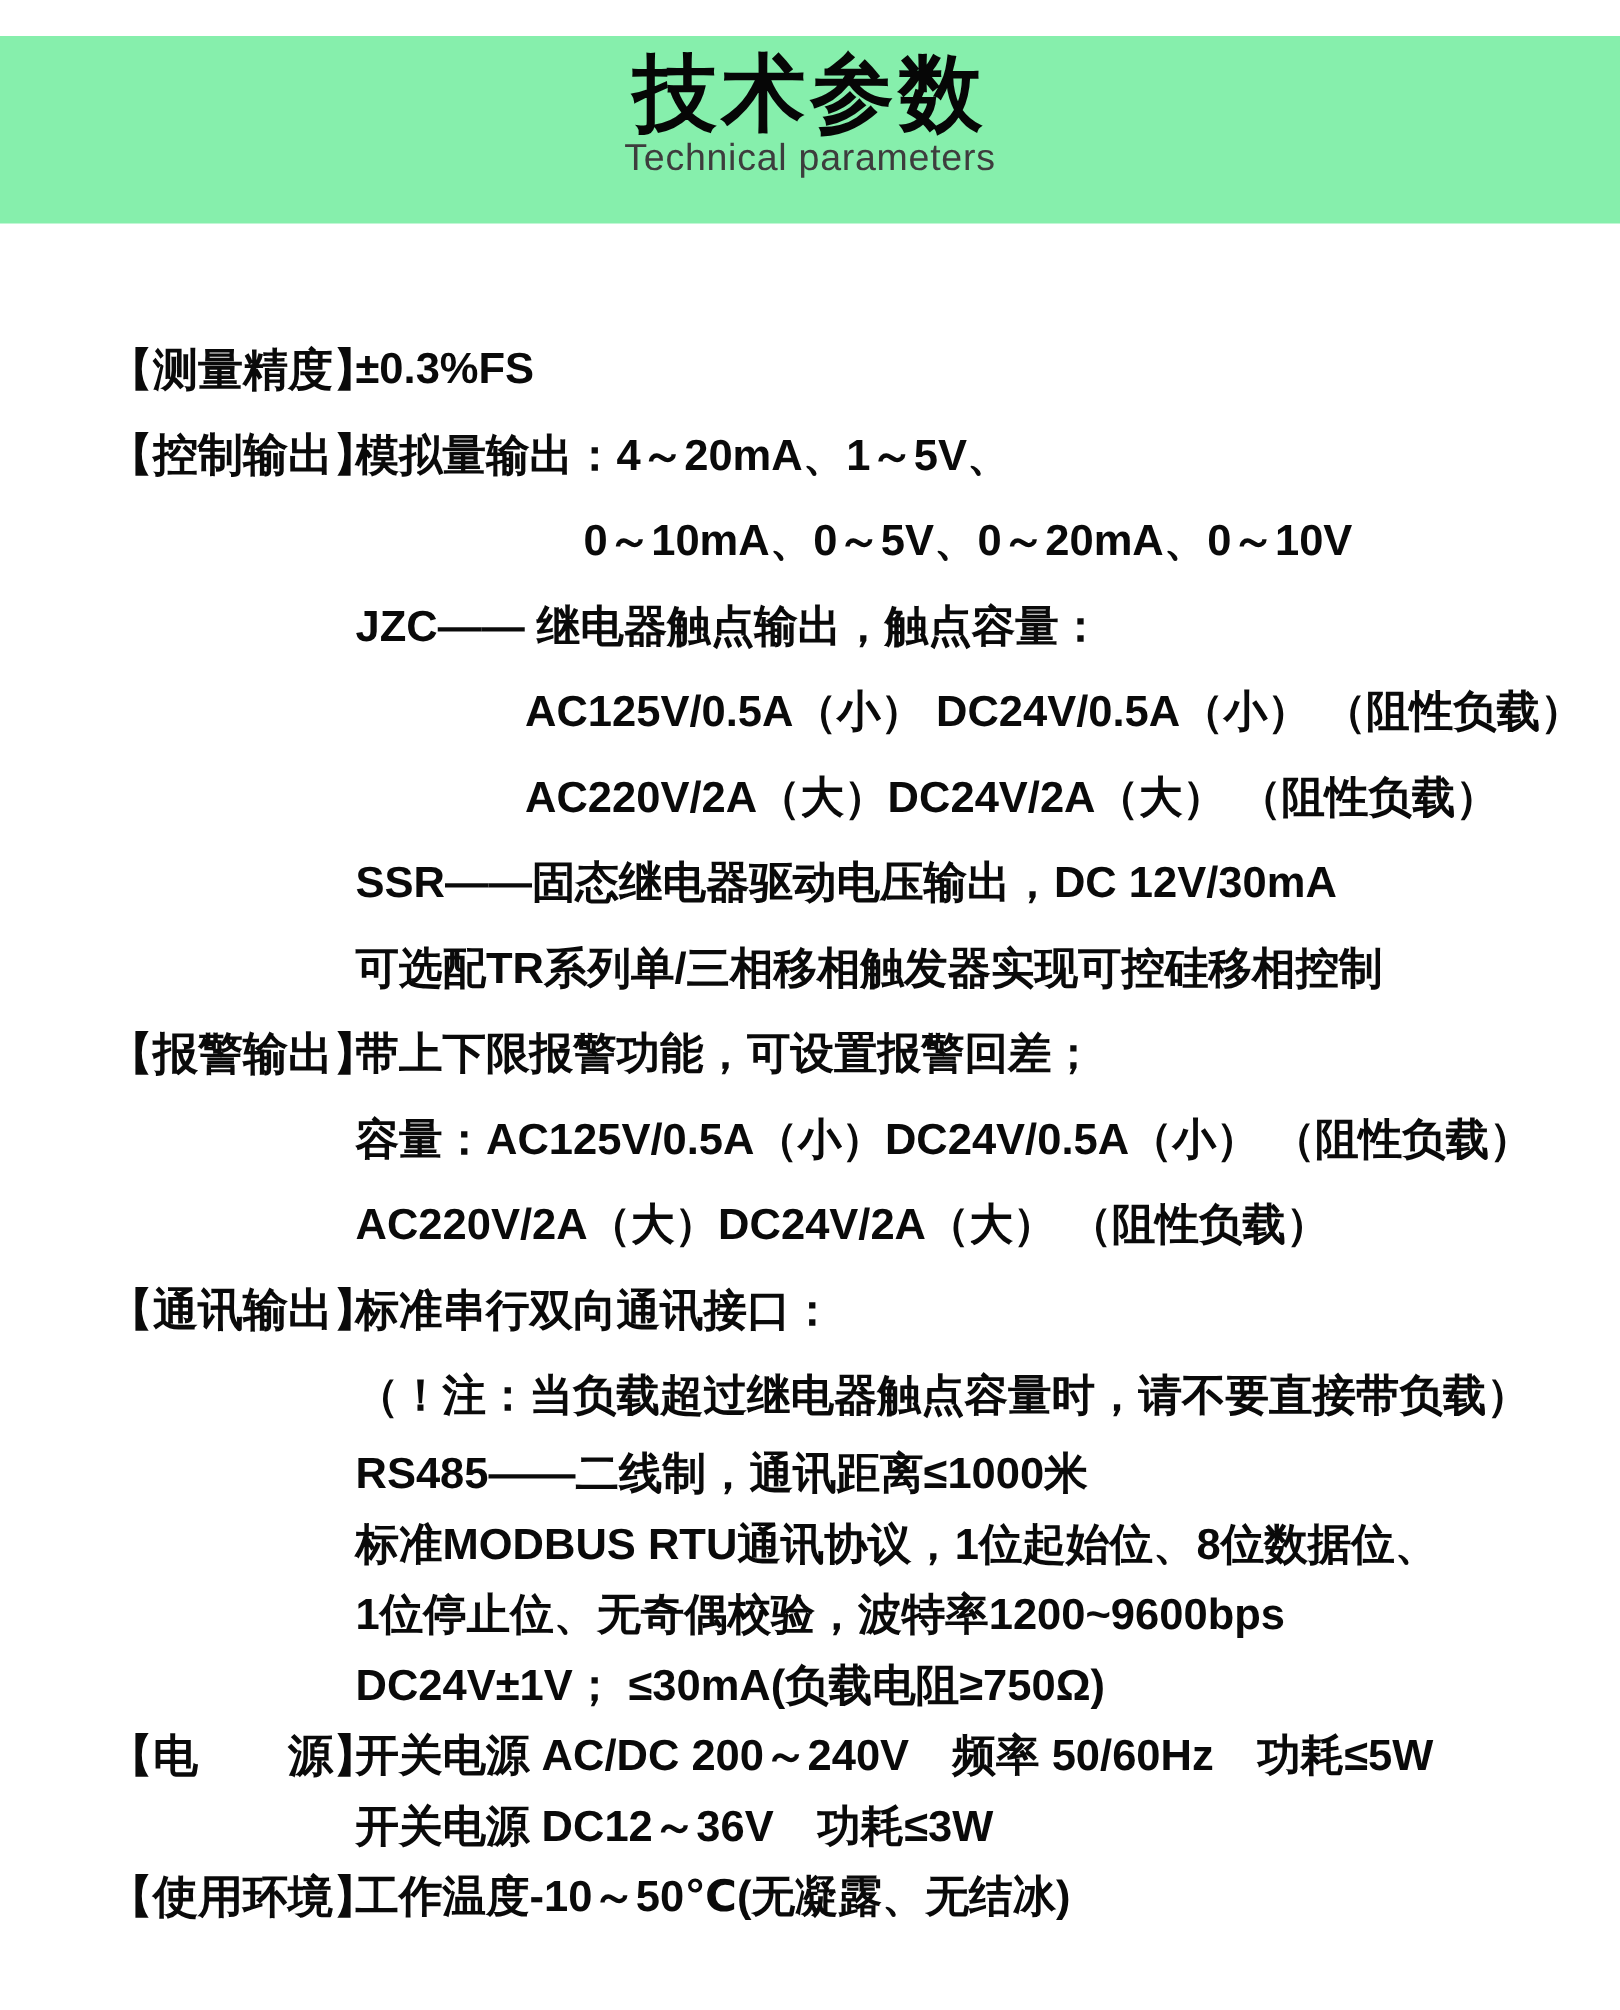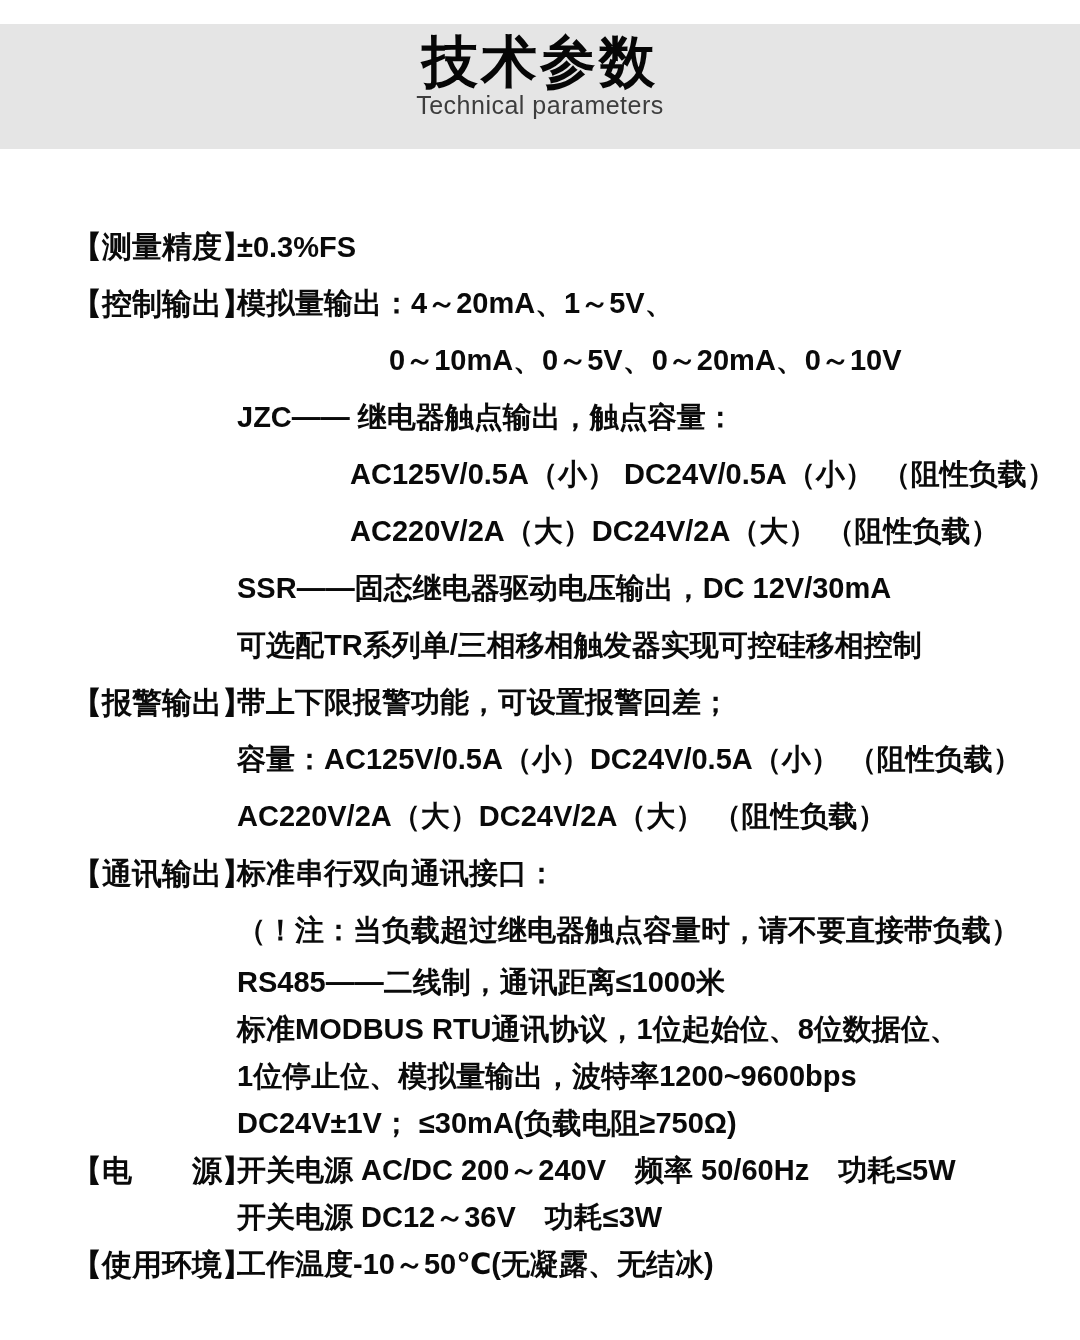--- a/index.html
+++ b/index.html
@@ -37,21 +37,21 @@
     position:absolute;top:50%;transform:translateY(-50%);
     font-size:29px;font-weight:600;white-space:nowrap;
   }
   .indent-0{left:237px;}
   .indent-1{left:350px;}
   .indent-2{left:389px;}
 </style>
 </head>
 <body style="color: rgb(10, 10, 10);">
 
-<div class="header-band" style="background: #e5e5e5;">
+<div class="header-band" style="background: #86efac;">
   <h1 class="header-title" style="color: rgb(6, 6, 6);">技术参数</h1>
   <div class="header-subtitle" style="color: rgb(61, 61, 61);">Technical parameters</div>
 </div>
 
 <div class="spec-list" id="spec-list">
     <div class="spec-line tall">
       <span class="spec-label">【测量精度】</span>
       <span class="spec-text indent-0">±0.3%FS</span>
     </div>
     <div class="spec-line tall">
@@ -93,21 +93,21 @@
     <div class="spec-line tall">
       <span class="spec-text indent-0">（！注：当负载超过继电器触点容量时，请不要直接带负载）</span>
     </div>
     <div class="spec-line short">
       <span class="spec-text indent-0">RS485——二线制，通讯距离≤1000米</span>
     </div>
     <div class="spec-line short">
       <span class="spec-text indent-0">标准MODBUS RTU通讯协议，1位起始位、8位数据位、</span>
     </div>
     <div class="spec-line short">
-      <span class="spec-text indent-0">1位停止位、模拟量输出，波特率1200~9600bps</span>
+      <span class="spec-text indent-0">1位停止位、无奇偶校验，波特率1200~9600bps</span>
     </div>
     <div class="spec-line short">
       <span class="spec-text indent-0">DC24V±1V； ≤30mA(负载电阻≥750Ω)</span>
     </div>
     <div class="spec-line short">
       <span class="spec-label">【电　　源】</span>
       <span class="spec-text indent-0">开关电源 AC/DC 200～240V　频率 50/60Hz　功耗≤5W</span>
     </div>
     <div class="spec-line short">
       <span class="spec-text indent-0">开关电源 DC12～36V　功耗≤3W</span>

